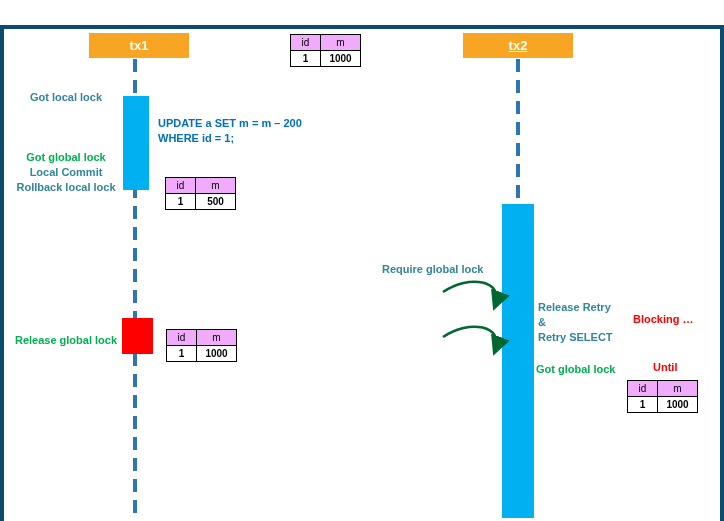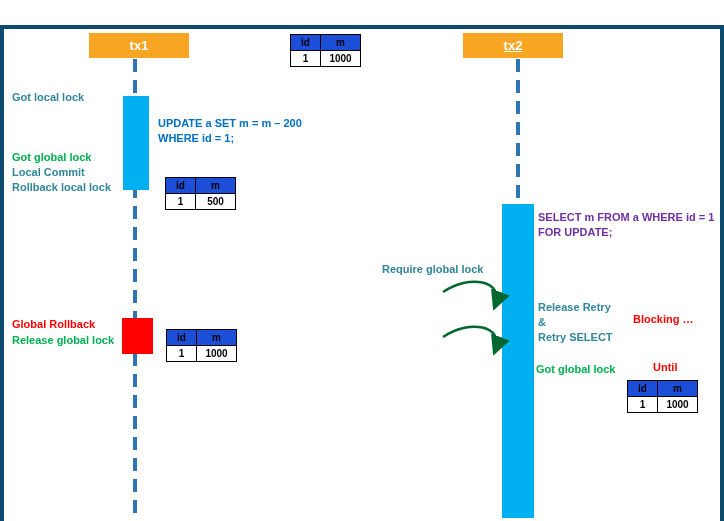--- a/index.html
+++ b/index.html
@@ -16,45 +16,45 @@
   .actor {
     position:absolute; height:25px; background:#F7A522; color:#ffffff;
     font-weight:bold; font-size:13px; display:flex; align-items:center; justify-content:center;
     z-index:3;
   }
   .bar { position:absolute; z-index:2; }
   .bar.cyan { background:#00B0F0; }
   .bar.redbox { background:#FF0000; }
   .label { position:absolute; font-size:11px; font-weight:bold; line-height:15px; white-space:nowrap; z-index:4; }
   .label span { display:block; }
-  .right { text-align:left; }
+  .right { text-align:center; }
   .teal   { color:#31859C; }
   .green  { color:#00B050; }
   .red    { color:#FF0000; }
   .blue   { color:#0070C0; }
   .purple { color:#7030A0; }
   .dtable { position:absolute; border-collapse:collapse; font-size:10px; z-index:4; background:#fff; }
   .dtable th, .dtable td { border:1px solid #000; height:16px; text-align:center; vertical-align:middle; padding:0 2px; }
-  .dtable th { background:#1d4ed8; font-weight:bold; width:30px; }
+  .dtable th { background:#f0abfc; font-weight:normal; width:30px; }
   .dtable th + th { width:40px; }
   .dtable td { background:#ffffff; font-weight:bold; }
   .arrows { position:absolute; z-index:4; }
 </style>
 </head>
 <body>
 
 <div class="canvas">
 
   <div class="lifeline" style="left:129px;"></div>
   <div class="lifeline" style="left:512px;"></div>
 
   <div class="actor" style="left:85px;top:4px;width:100px;">
     <span>tx1</span>
   </div>
-  <div class="actor" style="left:459px;top:4px;width:100px;text-decoration:underline;">
+  <div class="actor" style="left:459px;top:4px;width:110px;text-decoration:underline;">
     <span>tx2</span>
   </div>
 
   <table class="dtable" style="left:286px;top:5px;">
     <tbody>
         <tr>
       <th>id</th>
       <th>m</th>
     </tr>
     <tr>
@@ -67,21 +67,20 @@
   <div class="bar cyan" style="left:119px;top:67px;width:26px;height:94px;"></div>
 
   <div class="bar redbox" style="left:118px;top:289px;width:31px;height:36px;"></div>
 
   <div class="bar cyan" style="left:498px;top:175px;width:32px;height:314px;"></div>
 
   <div class="label teal right" style="left:8px;top:61px;width:108px;">Got local lock</div>
   <div class="label green right" style="left:8px;top:121px;width:108px;">Got global lock</div>
   <div class="label teal right" style="left:8px;top:136px;width:108px;">Local Commit</div>
   <div class="label teal right" style="left:8px;top:151px;width:108px;">Rollback local lock</div>
-  <div class="label red right" style="left:8px;top:288px;width:108px;">Global Rollback</div>
   <div class="label green right" style="left:8px;top:304px;width:108px;">Release global lock</div>
 
   <div class="label blue" style="left:154px;top:87px;">
     <span>UPDATE a SET m = m – 200</span>
     <span>WHERE id = 1;</span>
   </div>
 
   <table class="dtable" style="left:161px;top:148px;">
     <tbody>
         <tr>
@@ -101,24 +100,20 @@
       <th>id</th>
       <th>m</th>
     </tr>
     <tr>
       <td>1</td>
       <td>1000</td>
     </tr>
   </tbody>
     </table>
 
-  <div class="label purple" style="left:534px;top:181px;">
-    <span>SELECT m FROM a WHERE id = 1</span>
-    <span>FOR UPDATE;</span>
-  </div>
 
   <div class="label teal" style="left:378px;top:233px;">Require global lock</div>
 
   <svg class="arrows" style="left:425px;top:243px;width:85px;height:95px;" viewBox="0 0 85 95">
     <defs>
       <marker id="ah" markerWidth="8" markerHeight="8" refX="6" refY="4" orient="auto">
         <path d="M0,0 L8,4 L0,8 z" fill="#00682F"></path>
       </marker>
     </defs>
     <path d="M14,20 C40,2 76,8 66,34" fill="none" stroke="#00682F" stroke-width="2.5" marker-end="url(#ah)"></path>

